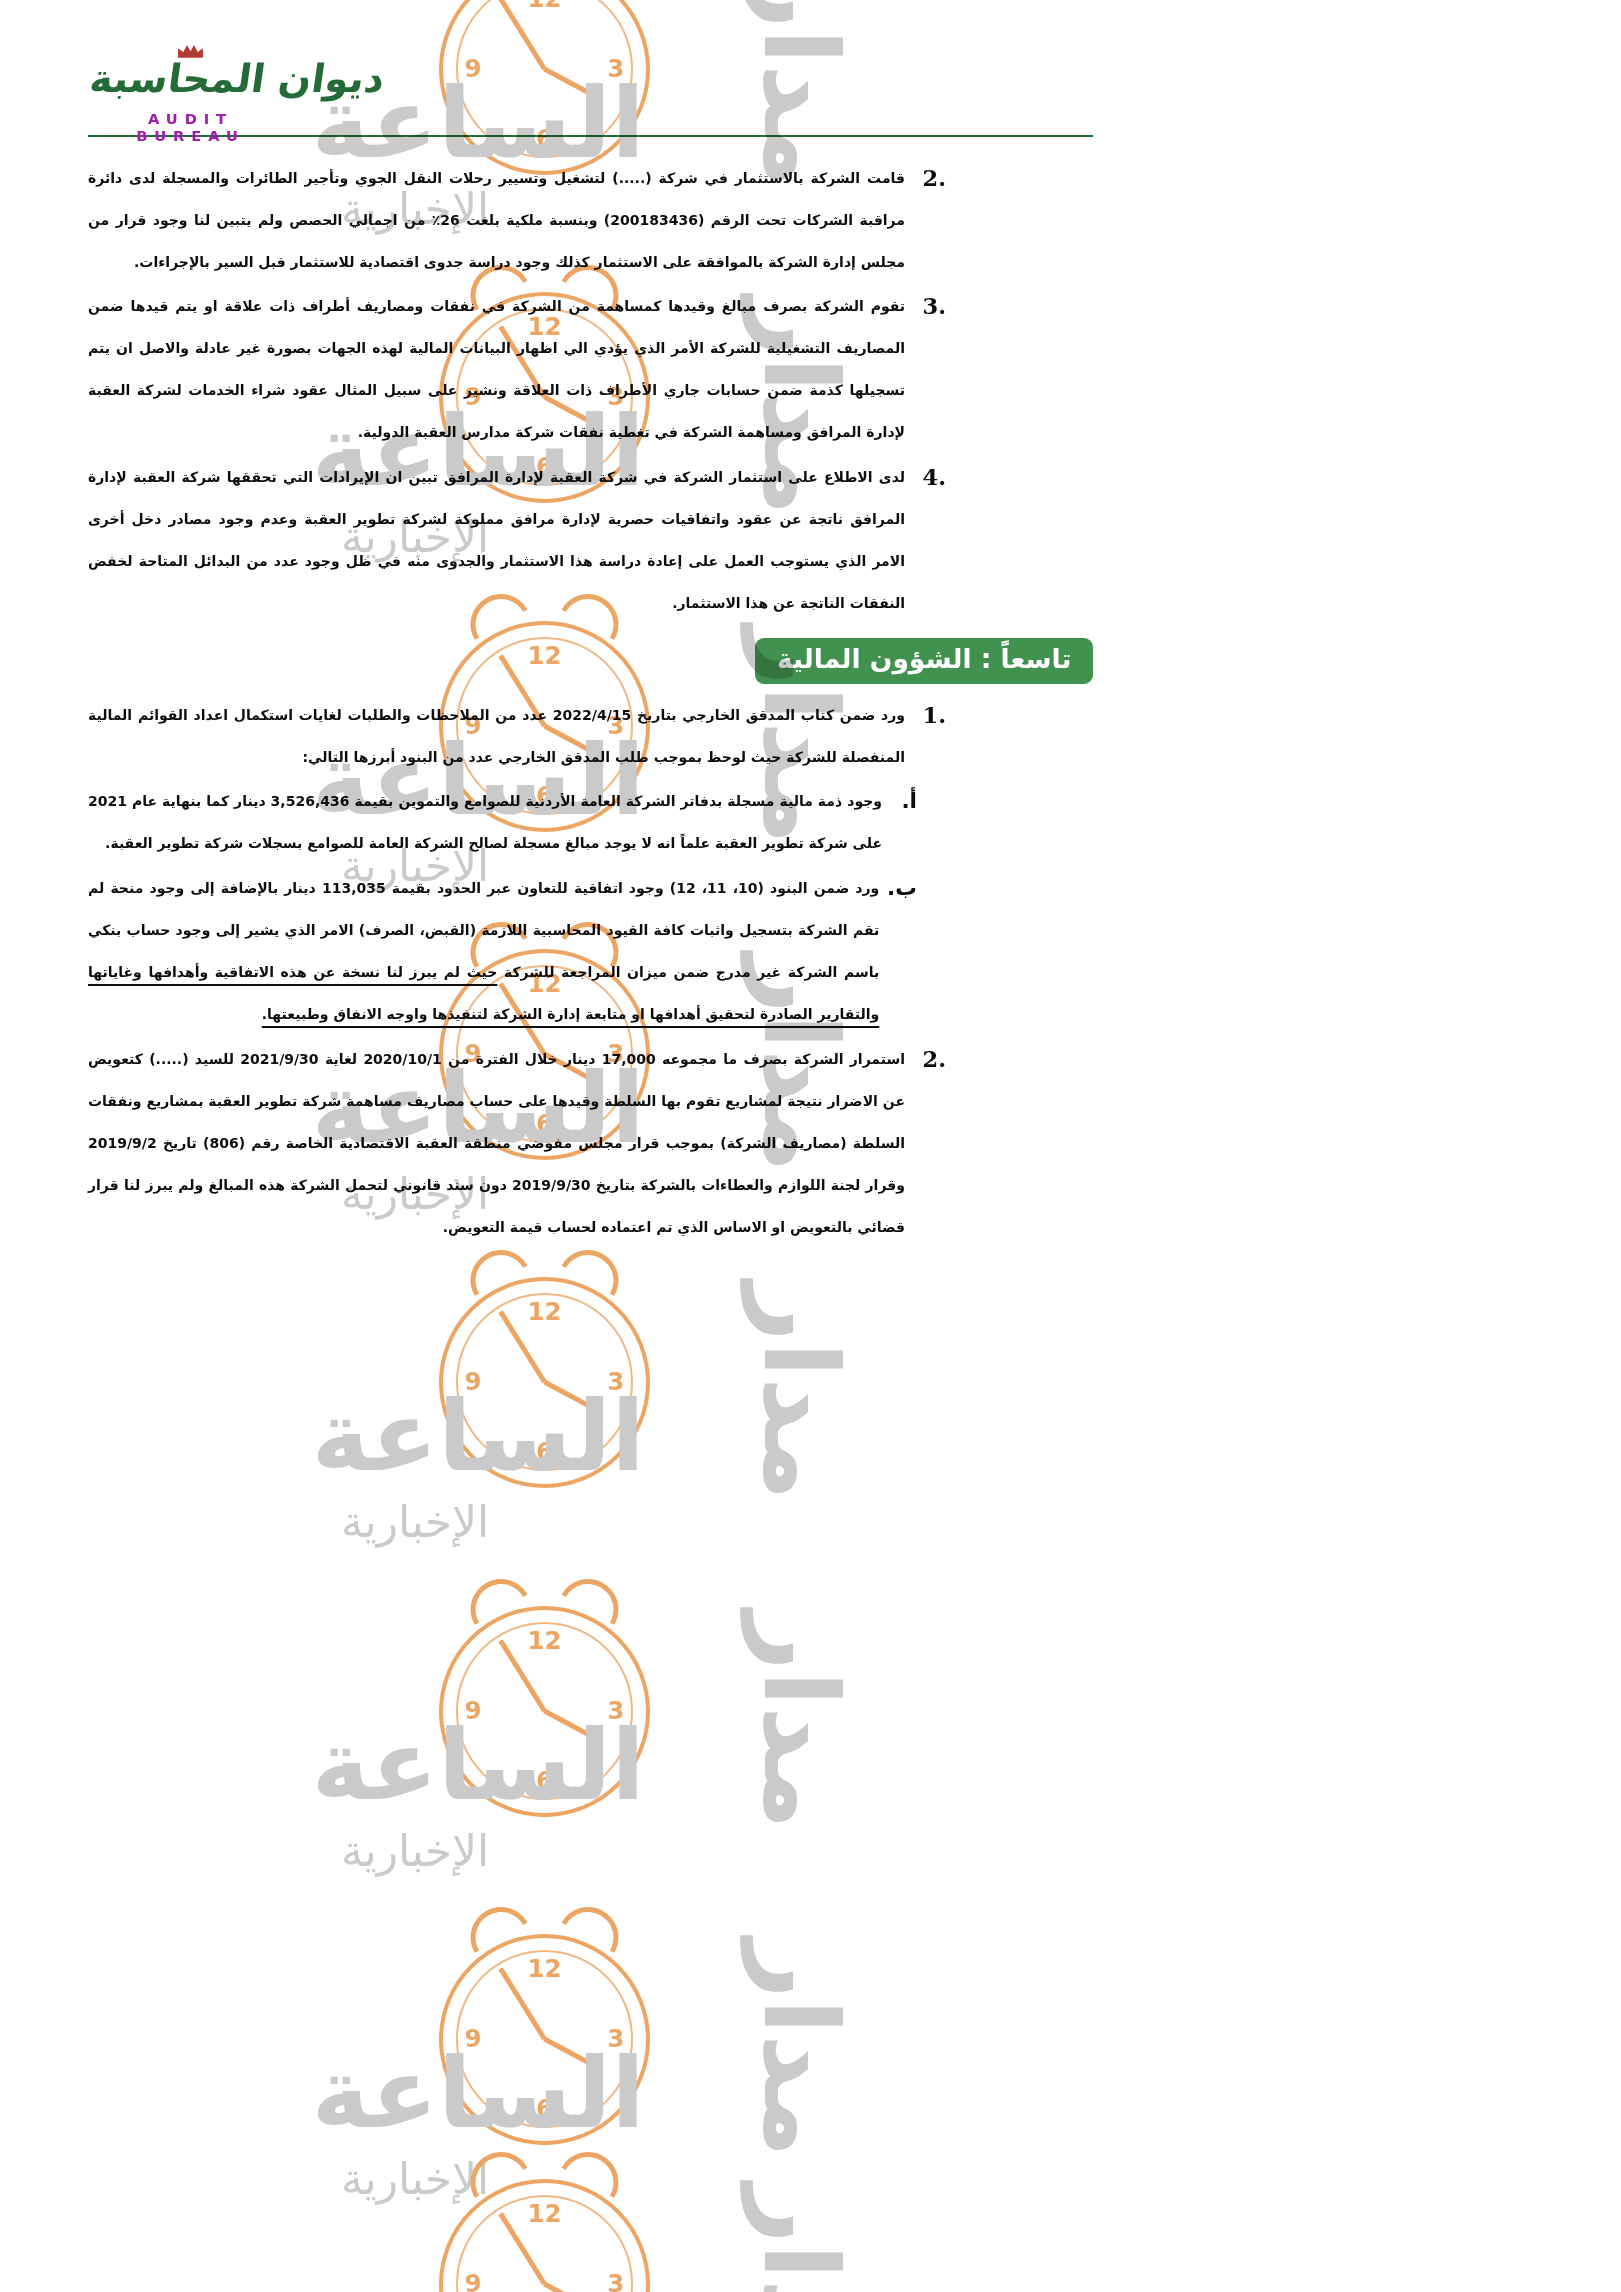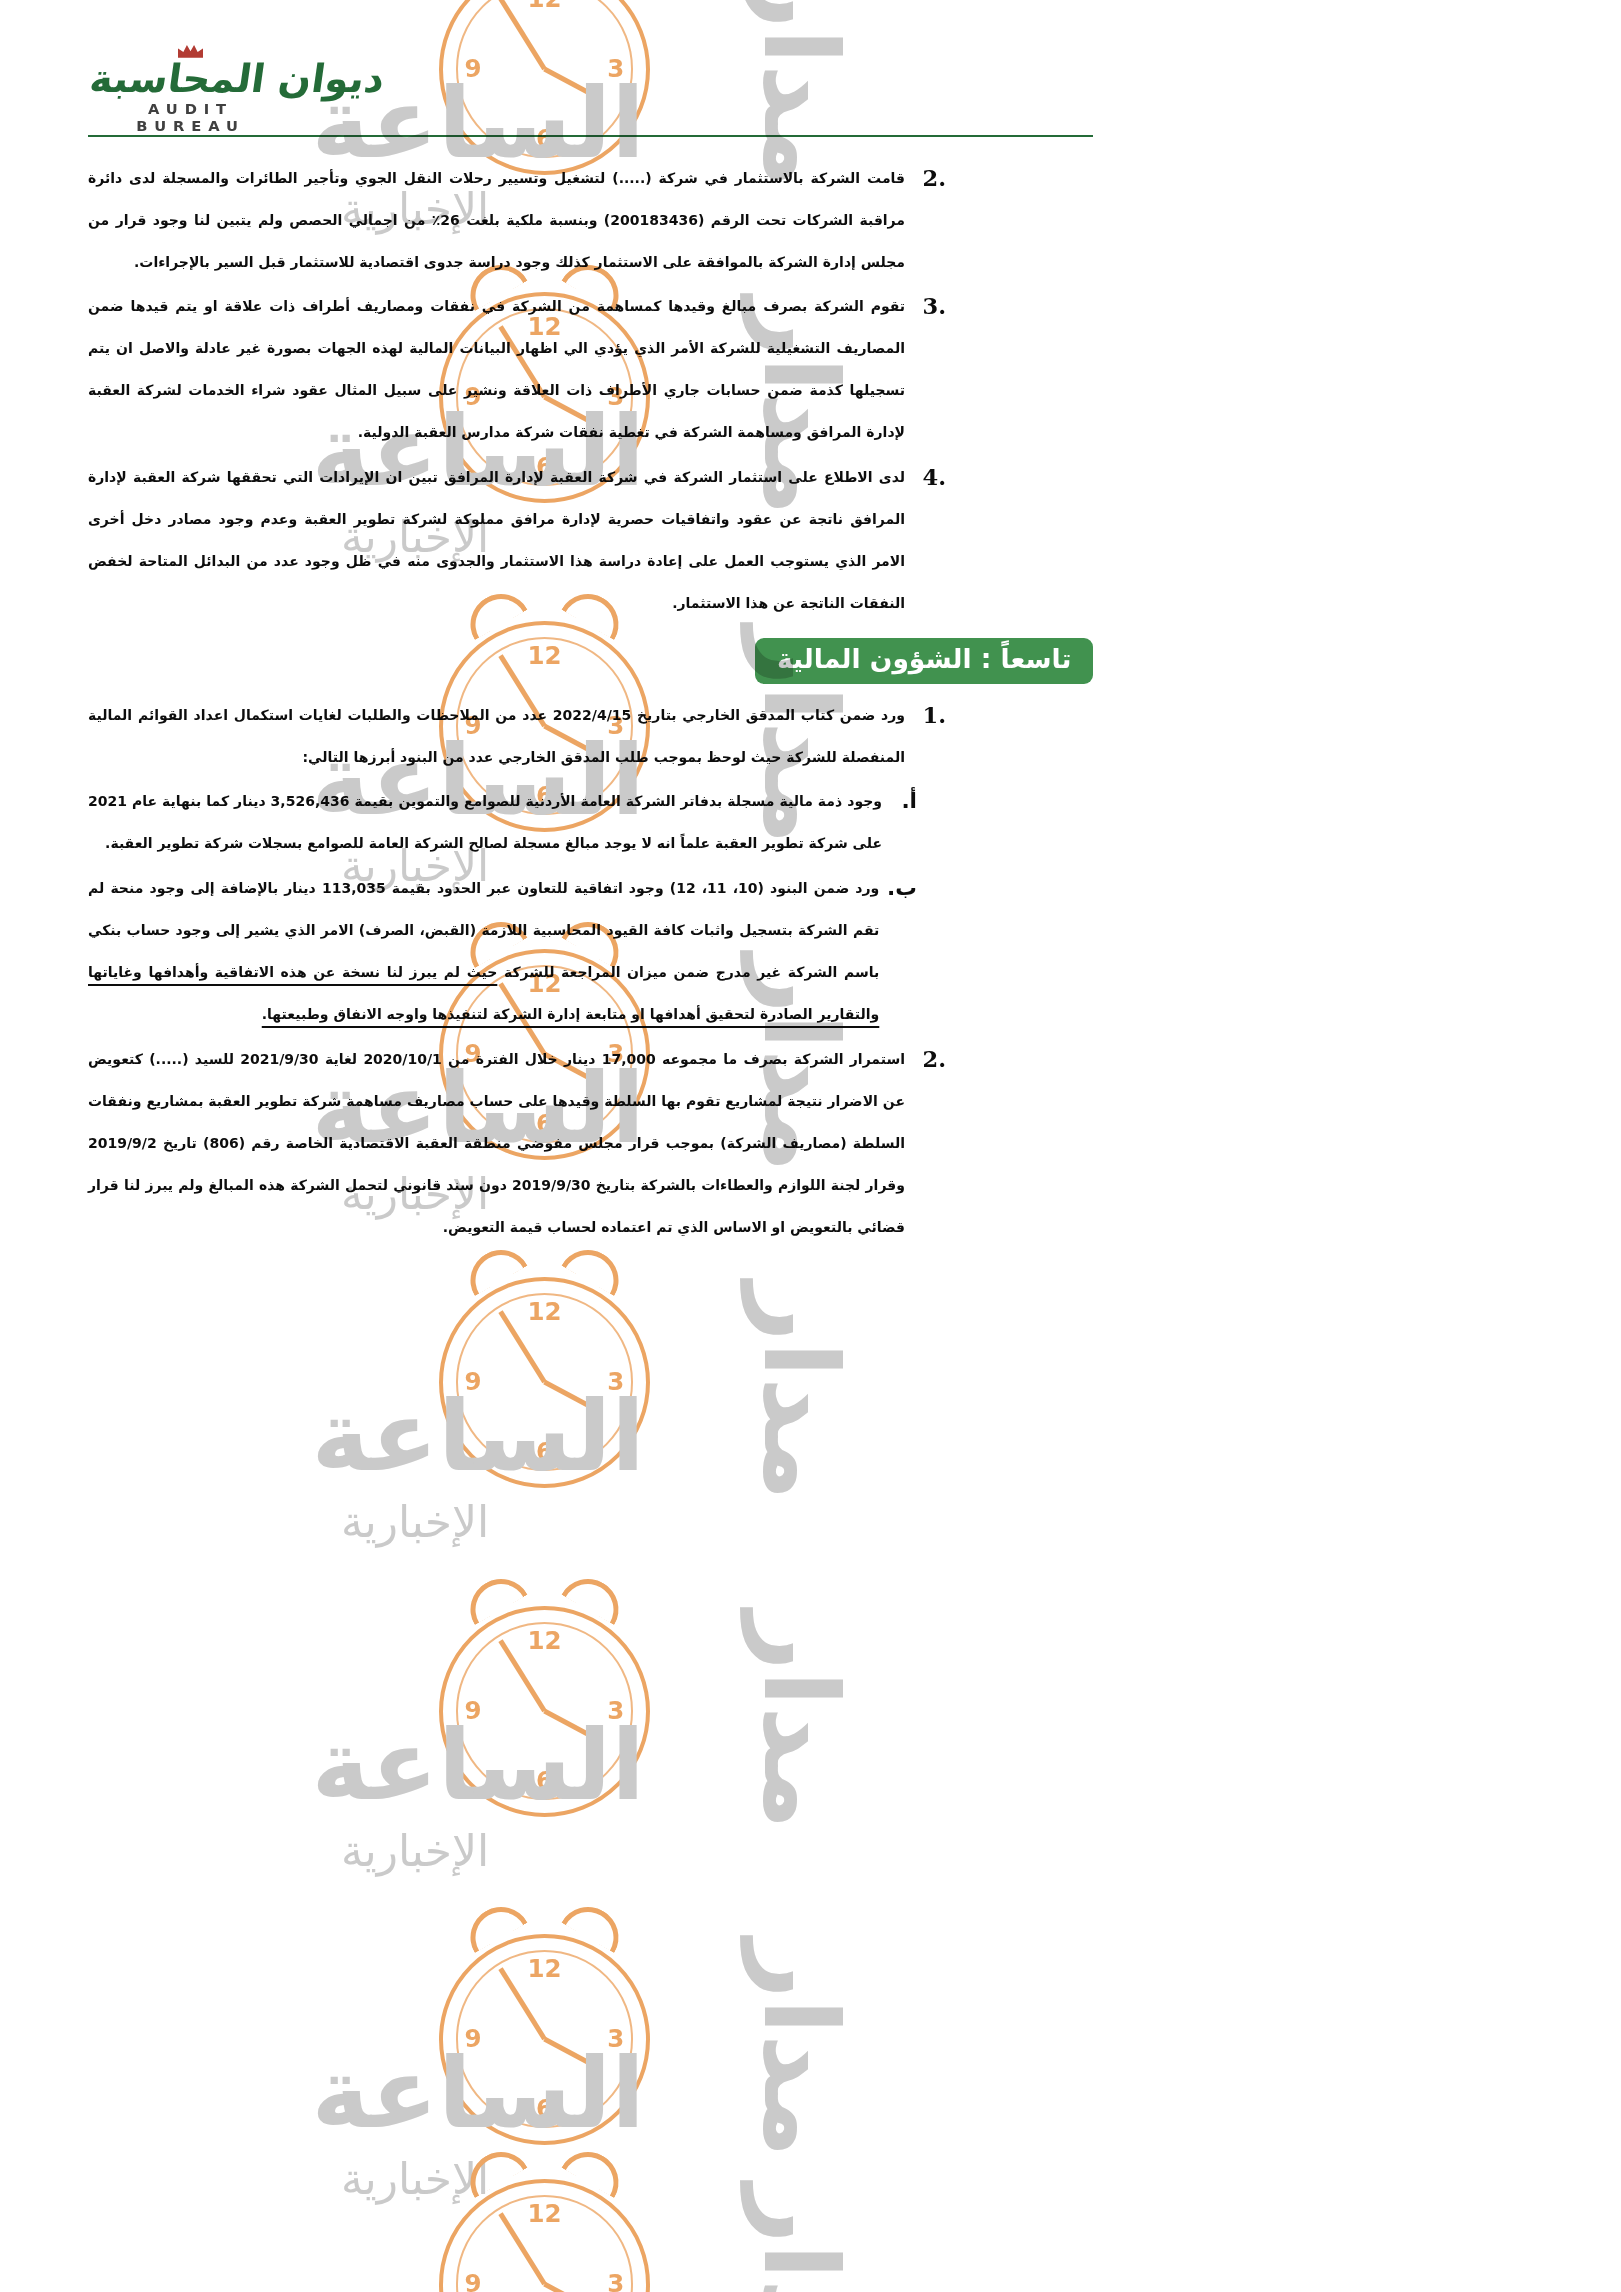--- a/index.html
+++ b/index.html
@@ -14,21 +14,21 @@
   
   .content { position:absolute; left:88px; top:45px; width:1005px; direction:rtl; z-index:1; }
 
   .hdr { position:relative; height:92px; border-bottom:2.9px solid var(--green-dark,#246b38); }
   .logo { position:absolute; left:2px; top:0; width:201px; text-align:center; direction:ltr; }
   .crown { width:25.5px; height:12.7px; margin:0 auto 1px;
     background:#b23b33;
     clip-path:polygon(0 100%,0 25%,22% 55%,36% 0,50% 50%,64% 0,78% 55%,100% 25%,100% 100%); }
   .logo-ar { color:var(--green-dark,#246b38); font-size:39px; font-weight:bold; line-height:1.05;
     transform:skewX(-8deg); white-space:nowrap; }
-  .logo-en { margin-top:0; font-size:14.7px; font-weight:bold; letter-spacing:6.9px; color:#404040; }
+  .logo-en { margin-top:10px; font-size:14.7px; font-weight:bold; letter-spacing:6.9px; color:#a21caf; }
   .doc-title { position:absolute; right:0; top:19.6px; color:var(--green-title,#2a7a42);
     font-size:34px; font-weight:bold; white-space:nowrap; }
 
   .list { margin:19.6px 147px 0 0; }
   .item { display:flex; align-items:flex-start; margin-top:2.9px; }
   .num { flex:0 0 41px; font-family:"DejaVu Serif", serif; font-size:22.5px; font-weight:bold;
     line-height:42px; direction:ltr; text-align:right; padding-left:7.8px; }
   .num-ar { direction:rtl; text-align:right; font-family:"DejaVu Sans", sans-serif; }
   .txt { flex:1; font-size:14px; font-weight:bold; line-height:42px;
     text-align:justify; }

